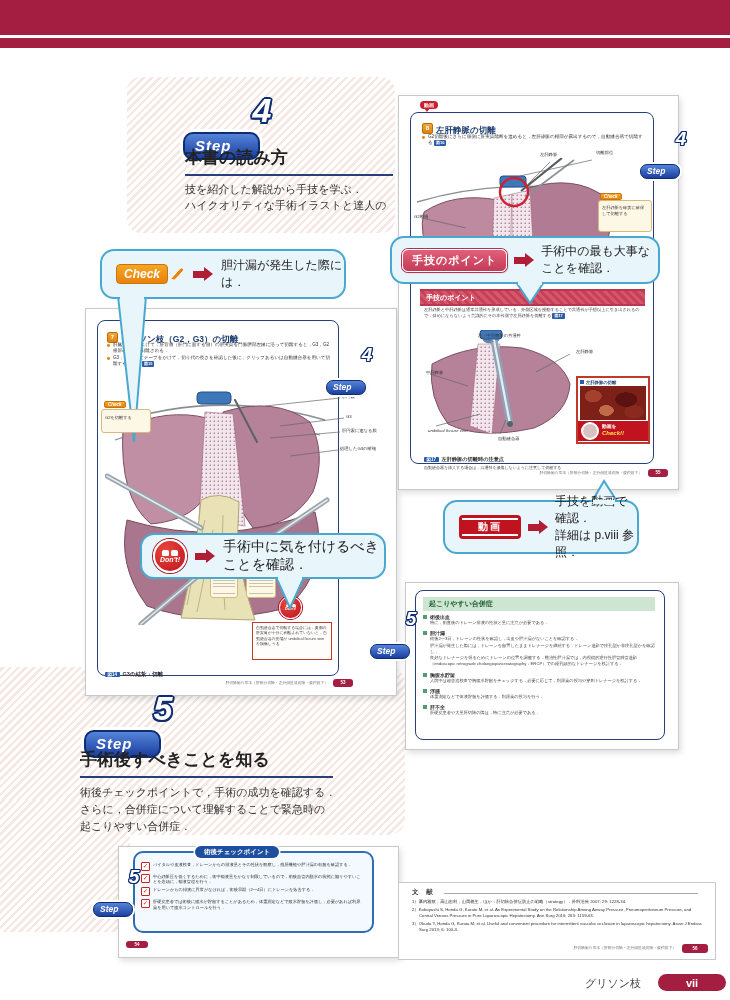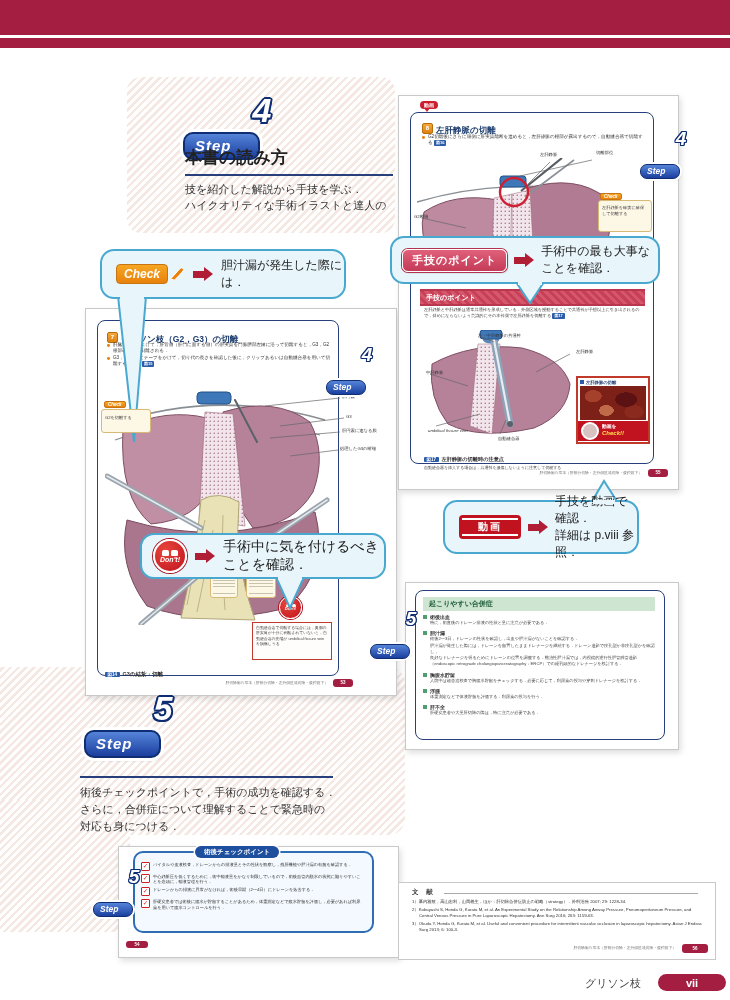--- a/index.html
+++ b/index.html
@@ -311,25 +311,26 @@
   </div>
   <div class="stepbadge small" style="left:370px;top:616px;">
     <span class="sb-pill">Step</span>
     <span class="sb-num">5</span>
   </div>
 
   <div class="stepbadge big" style="left:84px;top:702px;">
     <span class="sb-pill">Step</span>
     <span class="sb-num">5</span>
   </div>
+  <div class="h-title" style="left:80px;top:748px;">手術後すべきことを知る</div>
   <div class="h-rule" style="left:80px;top:776px;width:253px;"></div>
   <div class="h-desc" style="left:80px;top:784px;width:258px;line-height:1.55;">
     <div>術後チェックポイントで，手術の成功を確認する．</div>
     <div>さらに，合併症について理解することで緊急時の</div>
-    <div>対応も身につける．</div>
+    <div>起こりやすい合併症．</div>
   </div>
 
   <div class="thumb" style="left:118px;top:846px;width:279px;height:110px;"></div>
   <div class="bluebox" style="left:133px;top:851px;width:237px;height:78px;"></div>
   <div class="ckbadge" style="left:195px;top:846px;">術後チェックポイント</div>
   <div class="abs" style="left:141px;top:862px;width:222px;">
     <div class="ckrow">
         <span class="ckicon">✓</span>
         <span class="cktext">バイタルや血液検査，ドレーンからの排液量とその性状を観察し，残肝機能や胆汁漏の有無を確認する．</span>
       </div>

